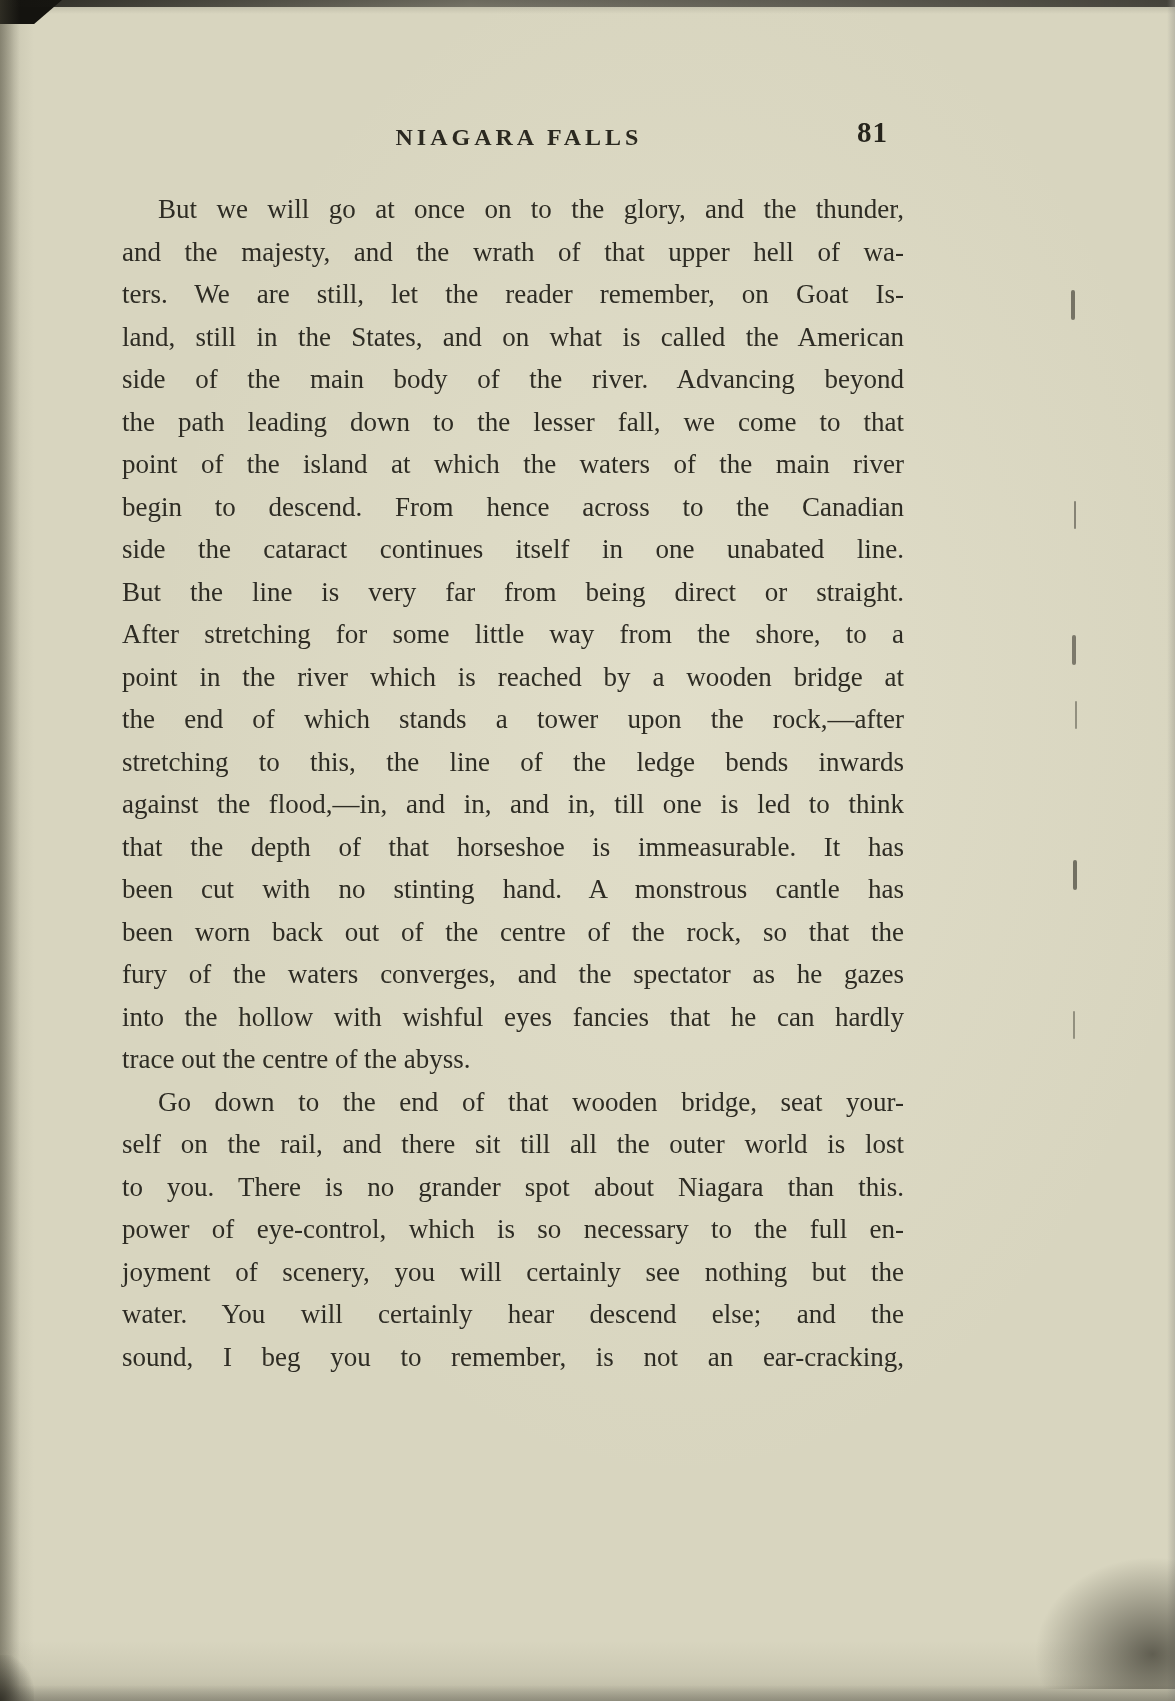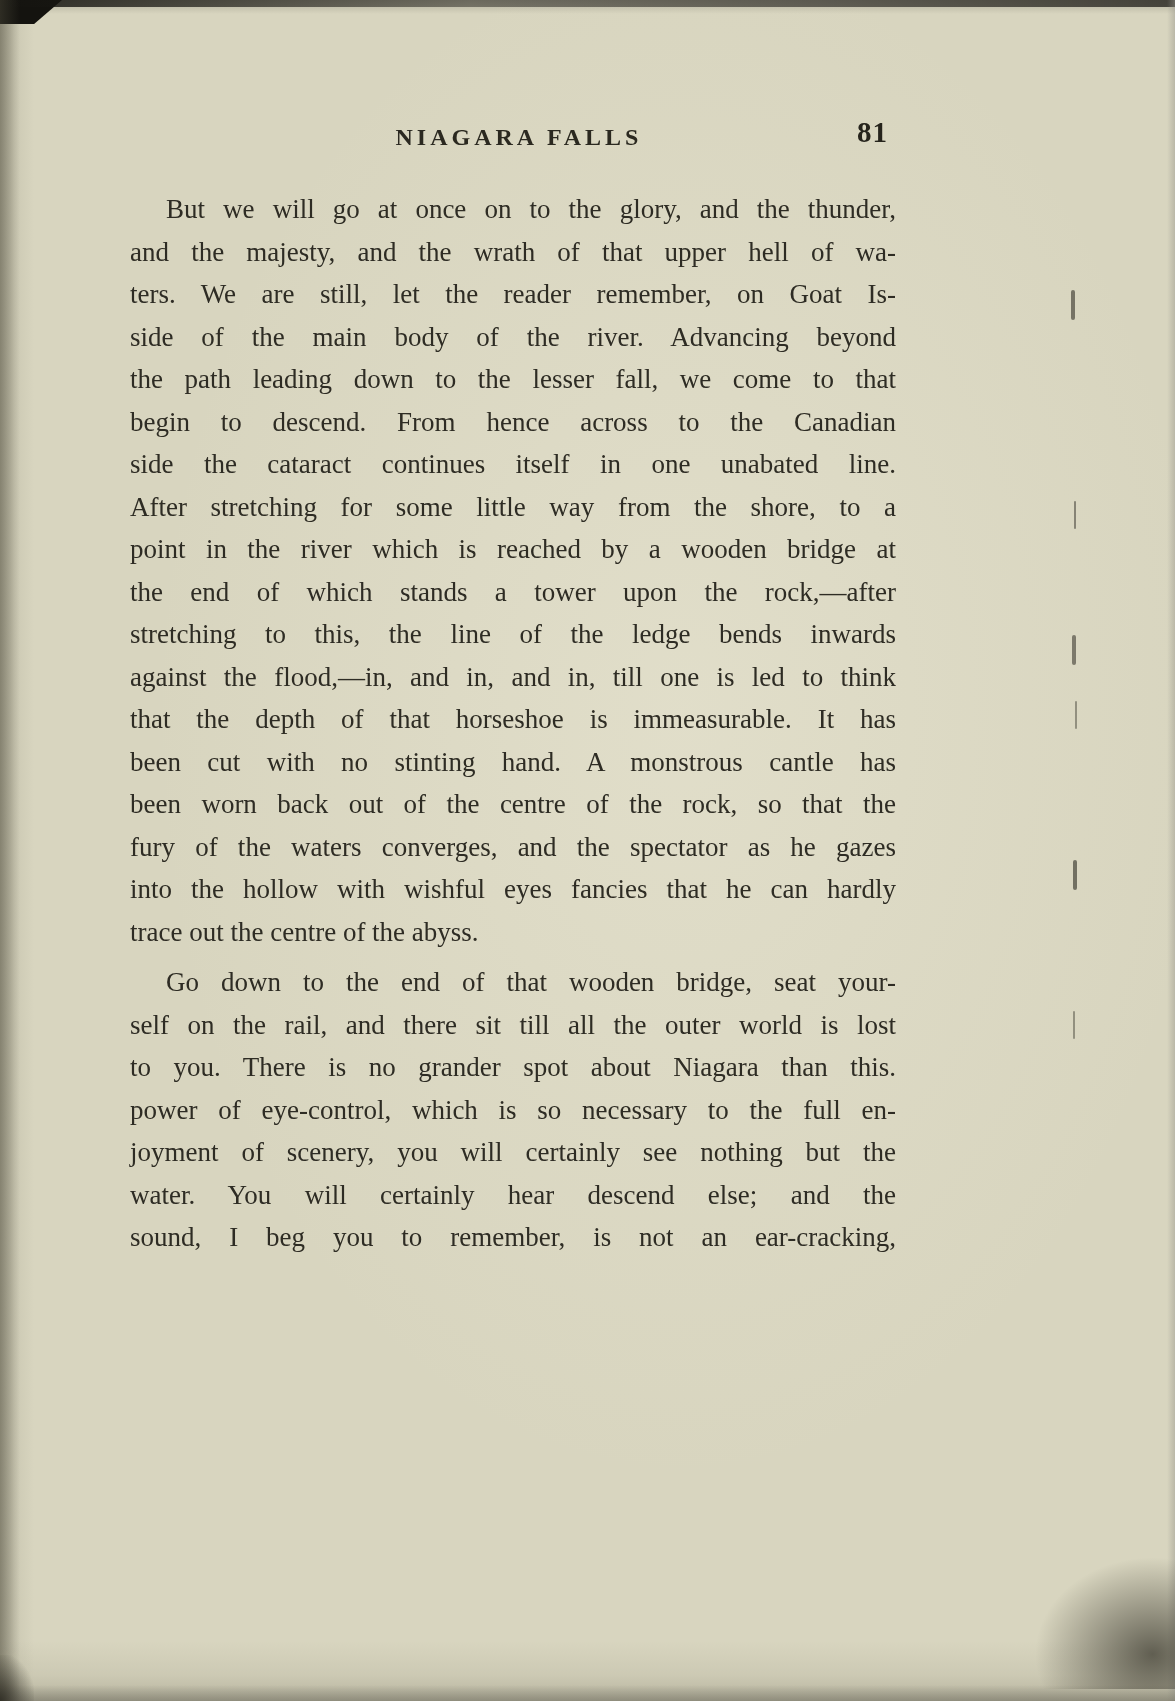--- a/index.html
+++ b/index.html
@@ -94,21 +94,21 @@
     font-weight: 700;
     font-size: 29px;
     letter-spacing: 1px;
     color: #26241c;
   }
   main.page-body {
     margin-top: 22px;
     font-size: 27px;
     line-height: 42.5px;
   }
-  .paragraph { margin: 8px; }
+  .paragraph { margin: 0; }
   .line {
     text-align: justify;
     text-align-last: justify;
     white-space: normal;
     color: var(--ink);
   }
   .line.indent { text-indent: 36px; }
   .line.no-just { text-align-last: left; }
 </style>
 </head>
@@ -127,24 +127,27 @@
   <header class="page-header">
     <span class="running-title">NIAGARA FALLS</span>
     <span class="page-number">81</span>
   </header>
   <main class="page-body">
 
   <div class="paragraph">
         <div class="line indent">But we will go at once on to the glory, and the thunder,</div>
         <div class="line">and the majesty, and the wrath of that upper hell of wa-</div>
         <div class="line">ters.  We are still, let the reader remember, on Goat Is-</div>
+        <div class="line">land, still in the States, and on what is called the American</div>
         <div class="line">side of the main body of the river.  Advancing beyond</div>
         <div class="line">the path leading down to the lesser fall, we come to that</div>
+        <div class="line">point of the island at which the waters of the main river</div>
         <div class="line">begin to descend.  From hence across to the Canadian</div>
         <div class="line">side the cataract continues itself in one unabated line.</div>
+        <div class="line">But the line is very far from being direct or straight.</div>
         <div class="line">After stretching for some little way from the shore, to a</div>
         <div class="line">point in the river which is reached by a wooden bridge at</div>
         <div class="line">the end of which stands a tower upon the rock,—after</div>
         <div class="line">stretching to this, the line of the ledge bends inwards</div>
         <div class="line">against the flood,—in, and in, and in, till one is led to think</div>
         <div class="line">that the depth of that horseshoe is immeasurable.  It has</div>
         <div class="line">been cut with no stinting hand.  A monstrous cantle has</div>
         <div class="line">been worn back out of the centre of the rock, so that the</div>
         <div class="line">fury of the waters converges, and the spectator as he gazes</div>
         <div class="line">into the hollow with wishful eyes fancies that he can hardly</div>

